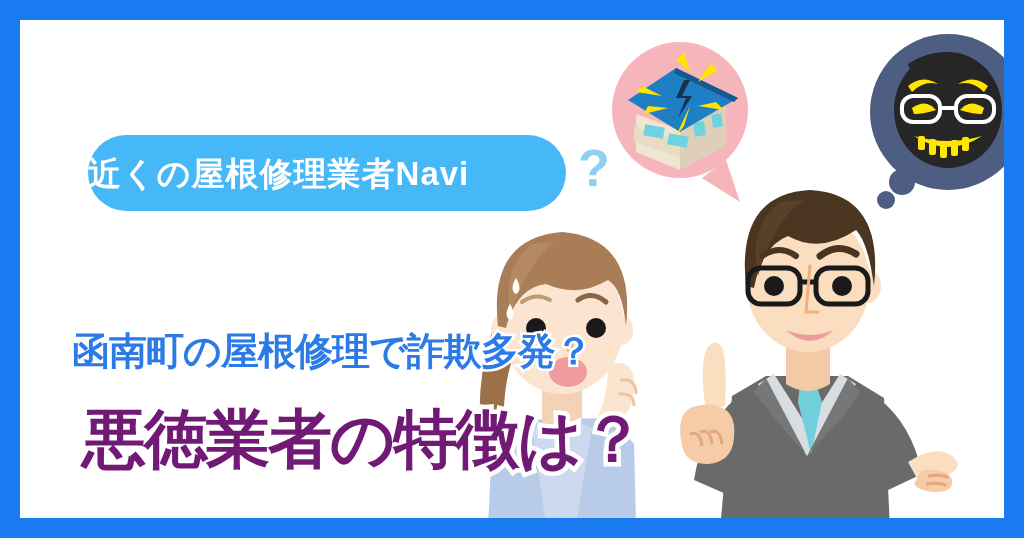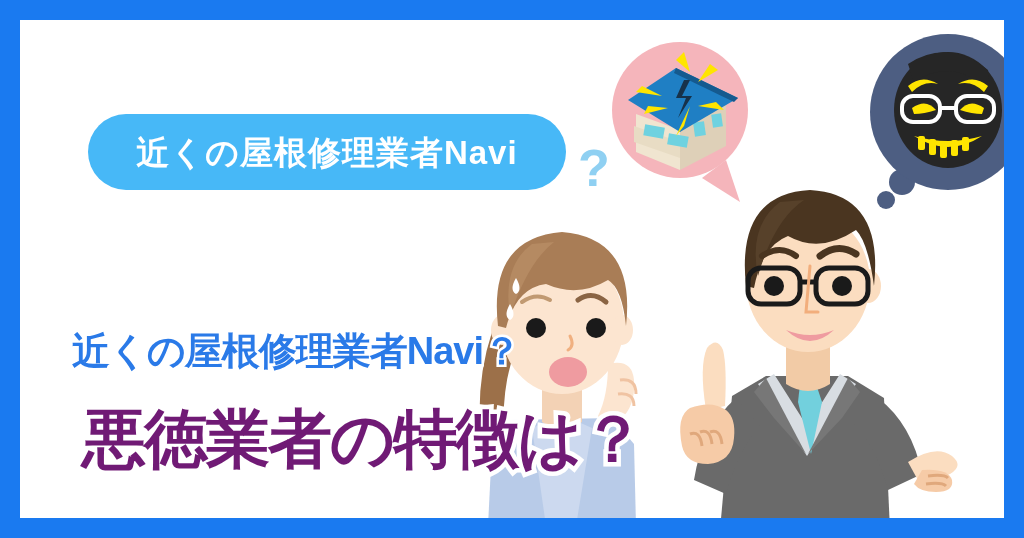--- a/index.html
+++ b/index.html
@@ -5,22 +5,22 @@
   html,body{margin:0;padding:0;background:#fff;}
   body{width:1024px;height:538px;overflow:hidden;
        font-family:"Liberation Sans","DejaVu Sans",sans-serif;}
 
   #stage{position:relative;width:1024px;height:538px;background:#1a7af0;overflow:hidden;}
 
   
   #panel{position:absolute;left:20px;top:20px;width:984px;height:498px;background:#ffffff;overflow:hidden;}
 
   
-  #badge{position:absolute;left:68px;top:94px;width:478px;height:76px;
-         background:#47b8f7;border-radius:38px;display:flex;align-items:center;justify-content:center;}
+  #badge{position:absolute;left:68px;top:115px;width:478px;height:76px;
+         background:#47b8f7;border-radius:38px;display:flex;align-items:center;justify-content:flex-start;}
   #badge-label{color:#ffffff;font-size:33px;font-weight:700;letter-spacing:1px;line-height:1;}
 
   
   #qmark{position:absolute;left:558px;top:122px;color:#8fd0f2;font-size:52px;font-weight:700;line-height:1;}
 
   
   #subtitle{position:absolute;left:52px;top:306px;font-size:38px;font-weight:700;color:#2a7ae8;
             white-space:nowrap;letter-spacing:-1px;
             -webkit-text-stroke:5px #ffffff;paint-order:stroke fill;}
   #title{position:absolute;left:62px;top:376px;font-size:64px;font-weight:700;color:#701a75;
@@ -188,17 +188,17 @@
 
       <path d="M116 160 q24 22 48 0 q-24 10 -48 0 z" fill="#ef9ba0"></path>
     </svg>
 
     <div id="badge">
       <span id="badge-label">近くの屋根修理業者Navi</span>
     </div>
 
     <div id="qmark">?</div>
 
-    <div id="subtitle">近くの屋根修理業者Navi？</div>
+    <div id="subtitle">函南町の屋根修理で詐欺多発？</div>
     <div id="title">悪徳業者の特徴は？</div>
 
   </div>
 </div>
 
 </body></html>

